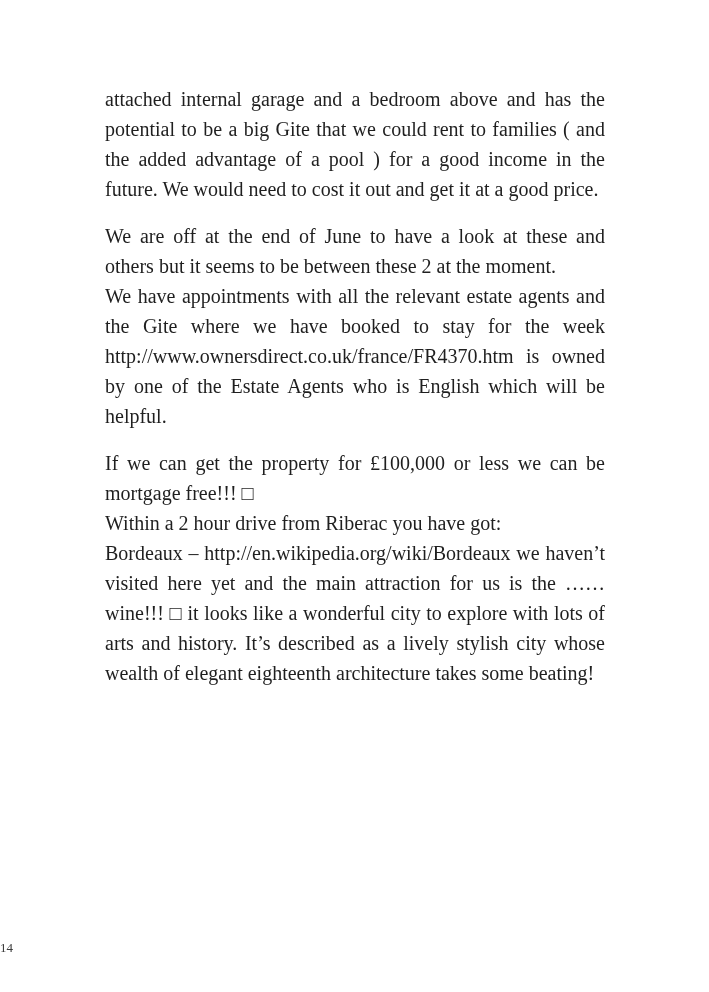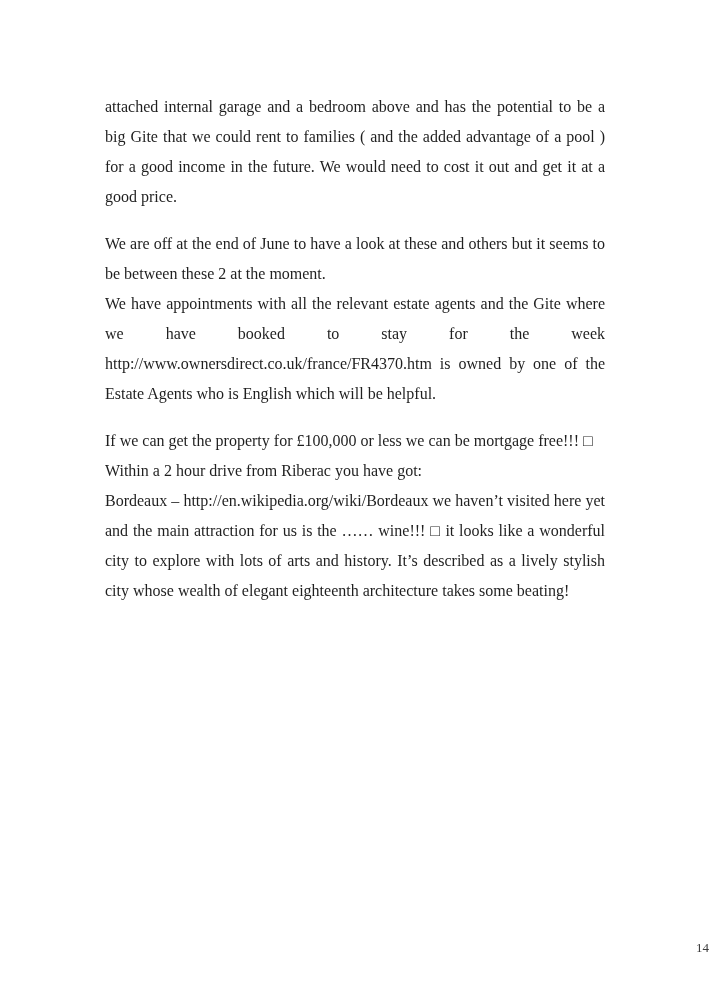--- a/index.html
+++ b/index.html
@@ -20,37 +20,37 @@
   }
 
   .content {
     position: absolute;
     top: 80px;
     left: 105px;
     width: 500px;
   }
 
   .content p {
-    font-size: 16px;
+    font-size: 20px;
     line-height: 30px;
     text-align: justify;
     white-space: pre-wrap;      
-    margin: 12px 0 17px 0;
+    margin: 4px 0 17px 0;
   }
 
   .content p:last-child {
     margin-bottom: 0;
   }
 
   .page-number {
     position: absolute;
     bottom: 36px;
     left: 0;
     width: 100%;
-    text-align: right;
+    text-align: left;
     font-family: "Liberation Serif", serif;
     font-size: 13px;
     color: #3c3c3c;
     margin-top: 12px;
   }
 </style>
 </head>
 <body>
 
 <div class="page">

